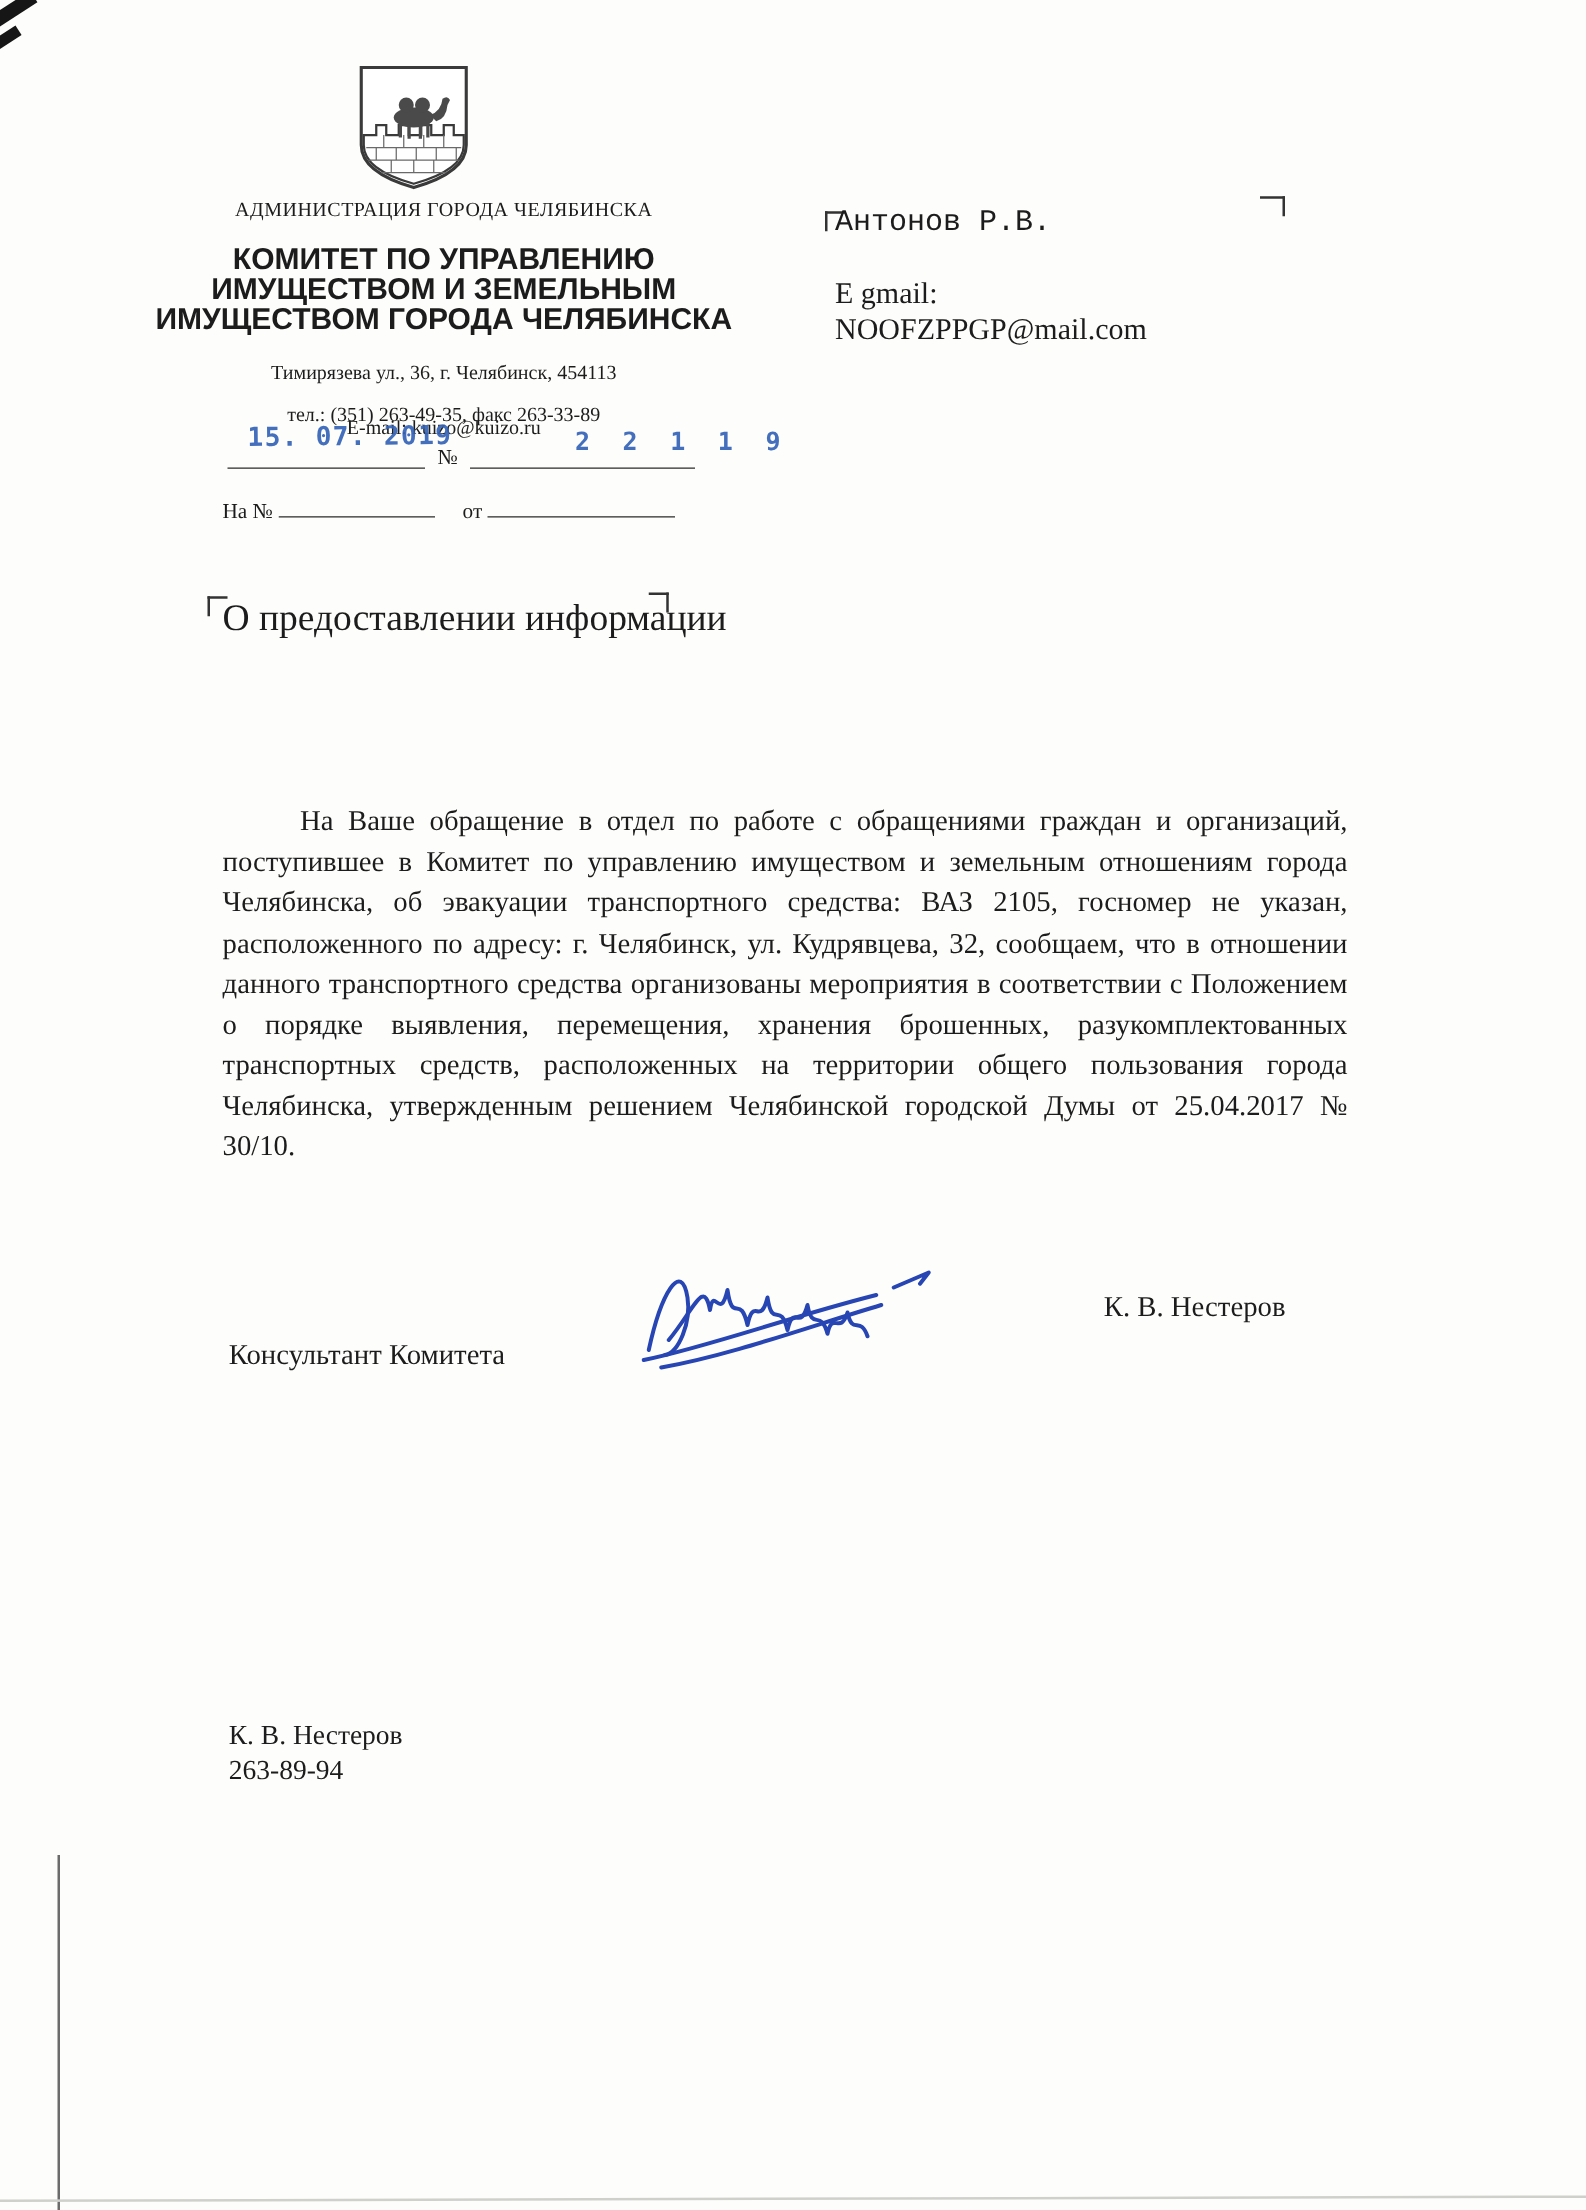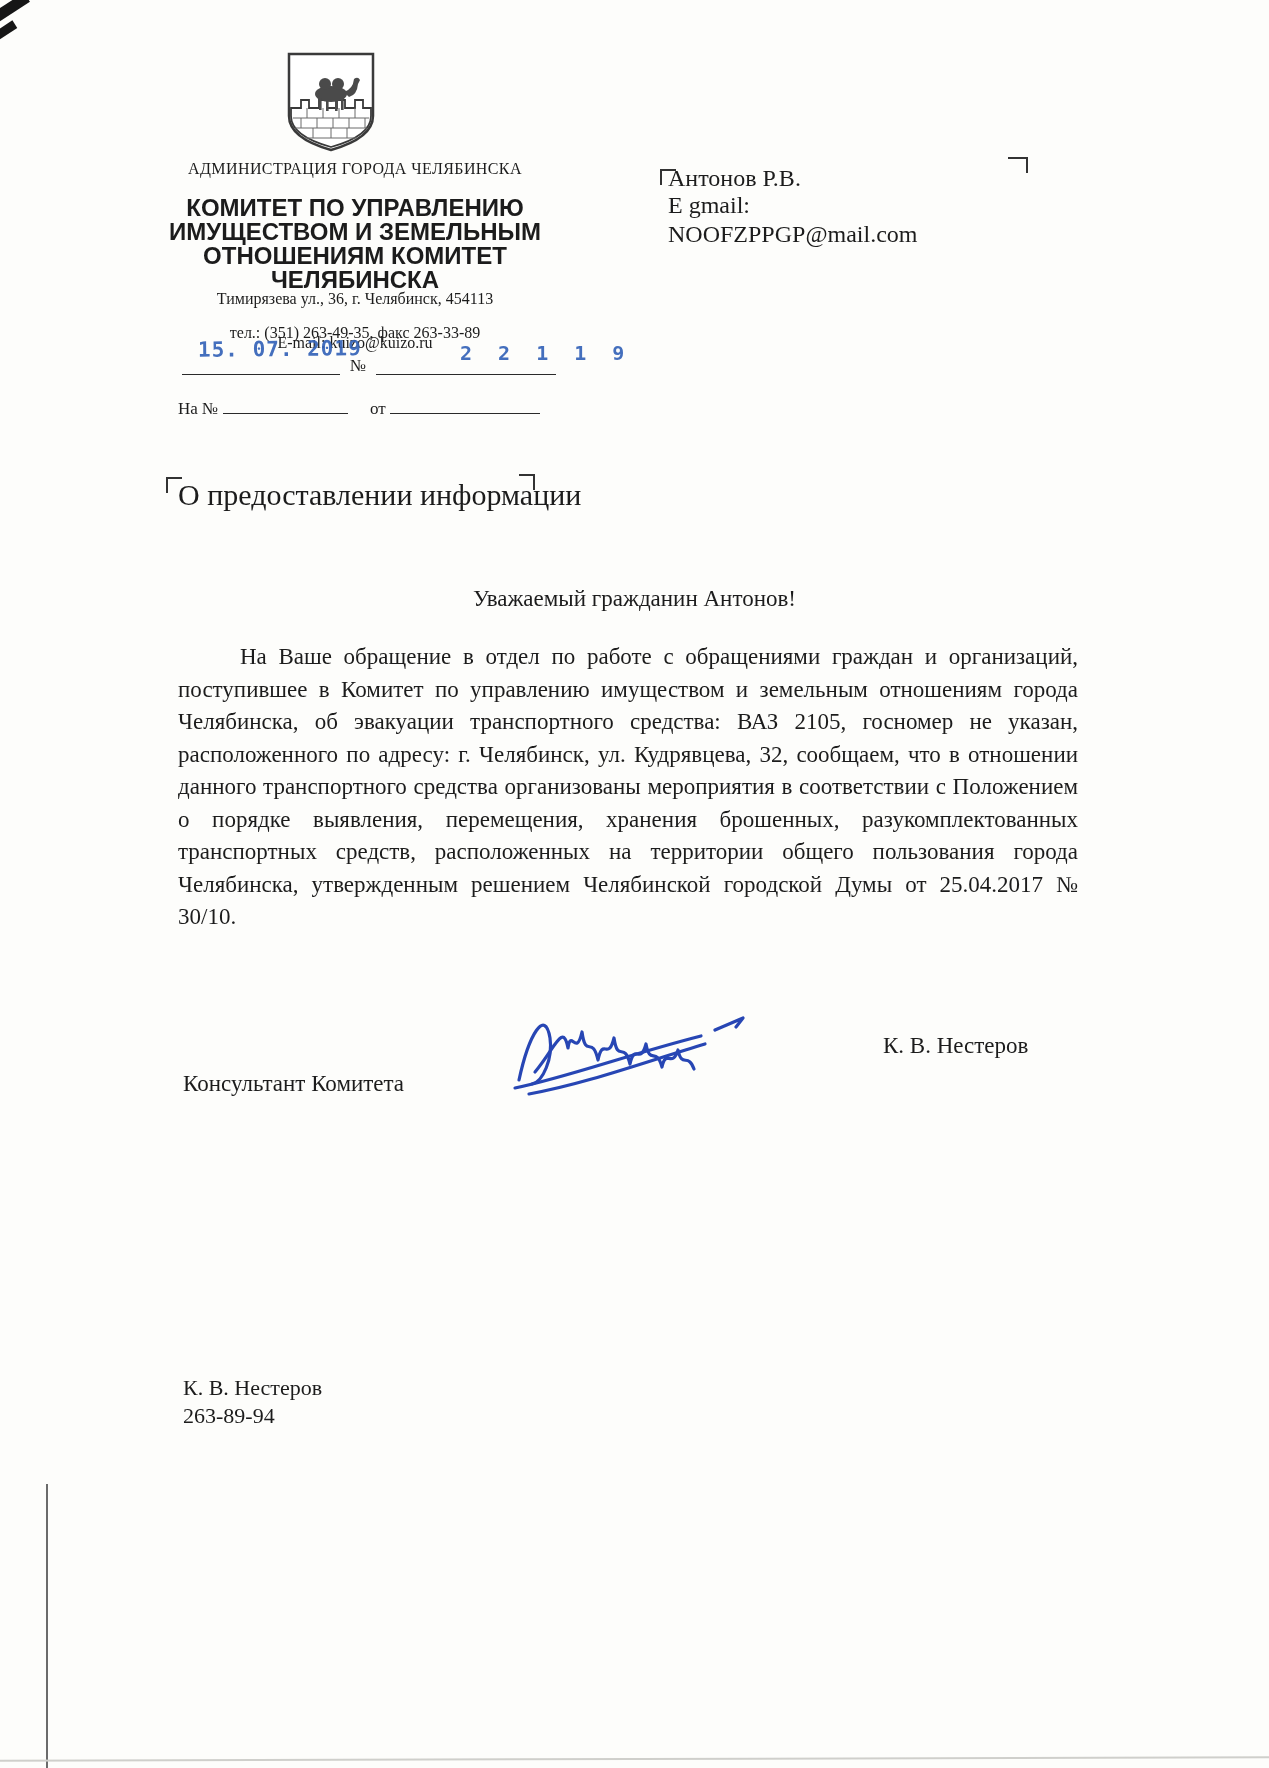--- a/index.html
+++ b/index.html
@@ -21,21 +21,21 @@
   .date-stamp{left:198px;top:337px;font-size:21px;letter-spacing:1px;transform:rotate(-.6deg);}
   .num-stamp{left:460px;top:341px;font-size:20px;letter-spacing:7px;}
   .blank{display:inline-block;border-bottom:1.6px solid #2a2a2a;height:1em;vertical-align:baseline;}
   .line-abs{position:absolute;border-bottom:1.6px solid #2a2a2a;}
   .date-line{left:182px;top:356px;width:158px;height:18px;}
   .num-label{position:absolute;left:350px;top:356px;font-size:17px;}
   .num-line{left:376px;top:356px;width:180px;height:18px;}
   .ref-row{position:absolute;left:178px;top:396px;font-size:17px;white-space:nowrap;}
   
   .addressee{position:absolute;left:668px;top:165px;width:380px;font-size:24px;}
-  .addressee .name{}
+  .addressee .name{margin-bottom:30px;font-family:Liberation Mono, monospace;}
   .addressee .email-label{margin-bottom:2px;}
   .corner{position:absolute;width:14px;height:14px;}
   .c-tl{border-left:2px solid #333;border-top:2px solid #333;}
   .c-tr{border-right:2px solid #333;border-top:2px solid #333;}
   .m-addr-l{left:660px;top:169px;}
   .m-addr-r{left:1008px;top:157px;width:18px;}
   .m-subj-l{left:166px;top:477px;}
   .m-subj-r{left:519px;top:474px;}
   
   .subject{position:absolute;left:178px;top:478px;font-size:30px;}
@@ -78,21 +78,21 @@
       <rect x="43" y="50" width="2.6" height="11"></rect>
       <rect x="52" y="50" width="2.6" height="11"></rect>
       <rect x="58" y="48" width="2.6" height="12"></rect>
     </g>
   </svg>
 
   <div class="org-top">АДМИНИСТРАЦИЯ ГОРОДА ЧЕЛЯБИНСКА</div>
   <div class="committee">
     <span style="display:block">КОМИТЕТ ПО УПРАВЛЕНИЮ</span>
     <span style="display:block">ИМУЩЕСТВОМ И ЗЕМЕЛЬНЫМ</span>
-    <span style="display:block">ОТНОШЕНИЯМ КОМИТЕТ ЧЕЛЯБИНСКА</span>
+    <span style="display:block">ИМУЩЕСТВОМ ГОРОДА ЧЕЛЯБИНСКА</span>
   </div>
   <div class="lh-line addr">Тимирязева ул., 36, г. Челябинск, 454113</div>
   <div class="lh-line phone">тел.: (351) 263-49-35, факс 263-33-89</div>
   <div class="lh-line mail">E-mail: kuizo@kuizo.ru</div>
 
   <div class="line-abs date-line"></div>
   <div class="num-label">№</div>
   <div class="line-abs num-line"></div>
   <div class="stamp date-stamp">15. 07. 2019</div>
   <div class="stamp num-stamp">2 2 1 1 9</div>
@@ -110,21 +110,20 @@
   <div class="addressee">
     <div class="name">Антонов Р.В.</div>
     <div class="email-label">E gmail:</div>
     <div>NOOFZPPGP@mail.com</div>
   </div>
 
   <div class="corner c-tl m-subj-l"></div>
   <div class="corner c-tr m-subj-r"></div>
   <div class="subject">О предоставлении информации</div>
 
-  <div class="salutation">Уважаемый гражданин Антонов!</div>
   <div class="body-par">На Ваше обращение в отдел по работе с обращениями граждан и организаций, поступившее в Комитет по управлению имуществом и земельным отношениям города Челябинска, об эвакуации транспортного средства: ВАЗ 2105, госномер не указан, расположенного по адресу: г. Челябинск, ул. Кудрявцева, 32, сообщаем, что в отношении данного транспортного средства организованы мероприятия в соответствии с Положением о порядке выявления, перемещения, хранения брошенных, разукомплектованных транспортных средств, расположенных на территории общего пользования города Челябинска, утвержденным решением Челябинской городской Думы от 25.04.2017 № 30/10.</div>
 
   <div class="post">Консультант Комитета</div>
   <svg class="sig-svg" viewBox="0 0 270 112">
     <g stroke="#2746b4" stroke-width="3.2" fill="none" stroke-linecap="round" stroke-linejoin="round">
       <path d="M14,88 C24,42 40,16 45,46 C48,66 38,90 27,92"></path>
       <path d="M30,80 C50,56 58,30 63,56 C66,36 71,66 77,40 C81,68 87,42 93,68
                C98,44 103,70 109,46 C113,72 119,48 125,72 C130,50 135,74 141,52
                C145,74 151,54 157,75 C161,56 167,77 173,58 C177,77 183,60 189,77"></path>
       <path d="M10,96 C60,86 125,62 196,44"></path>

